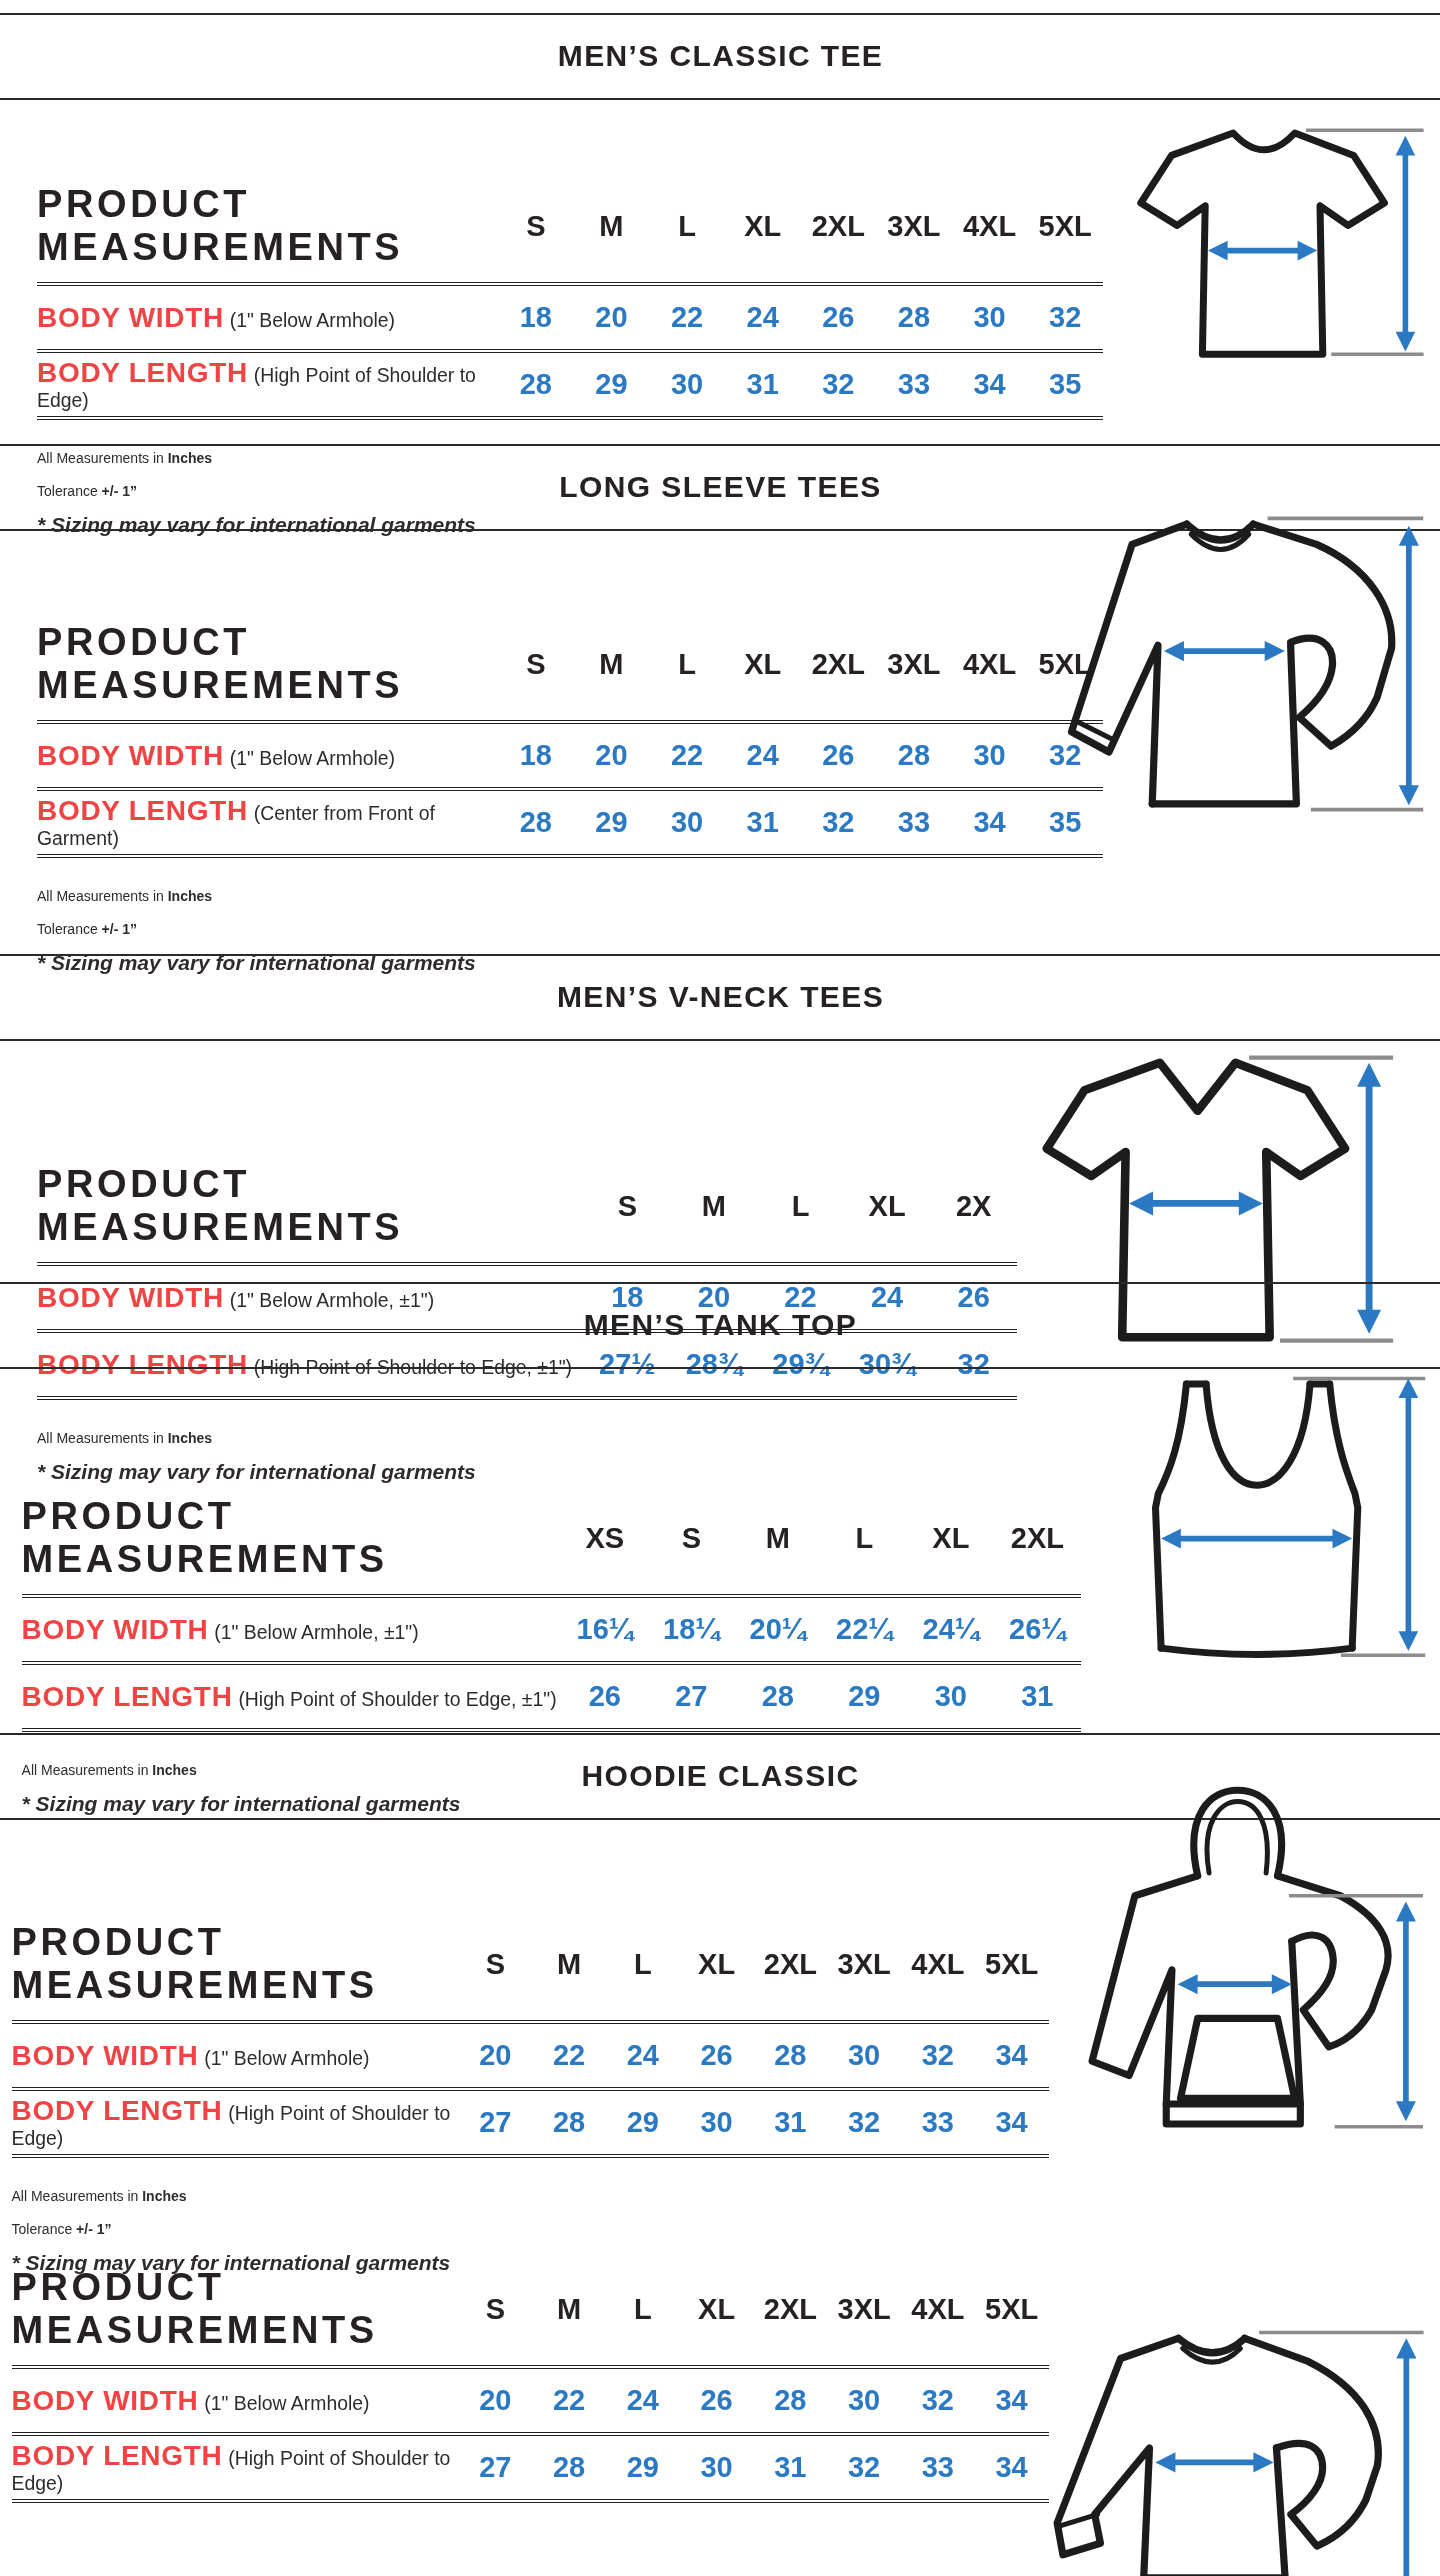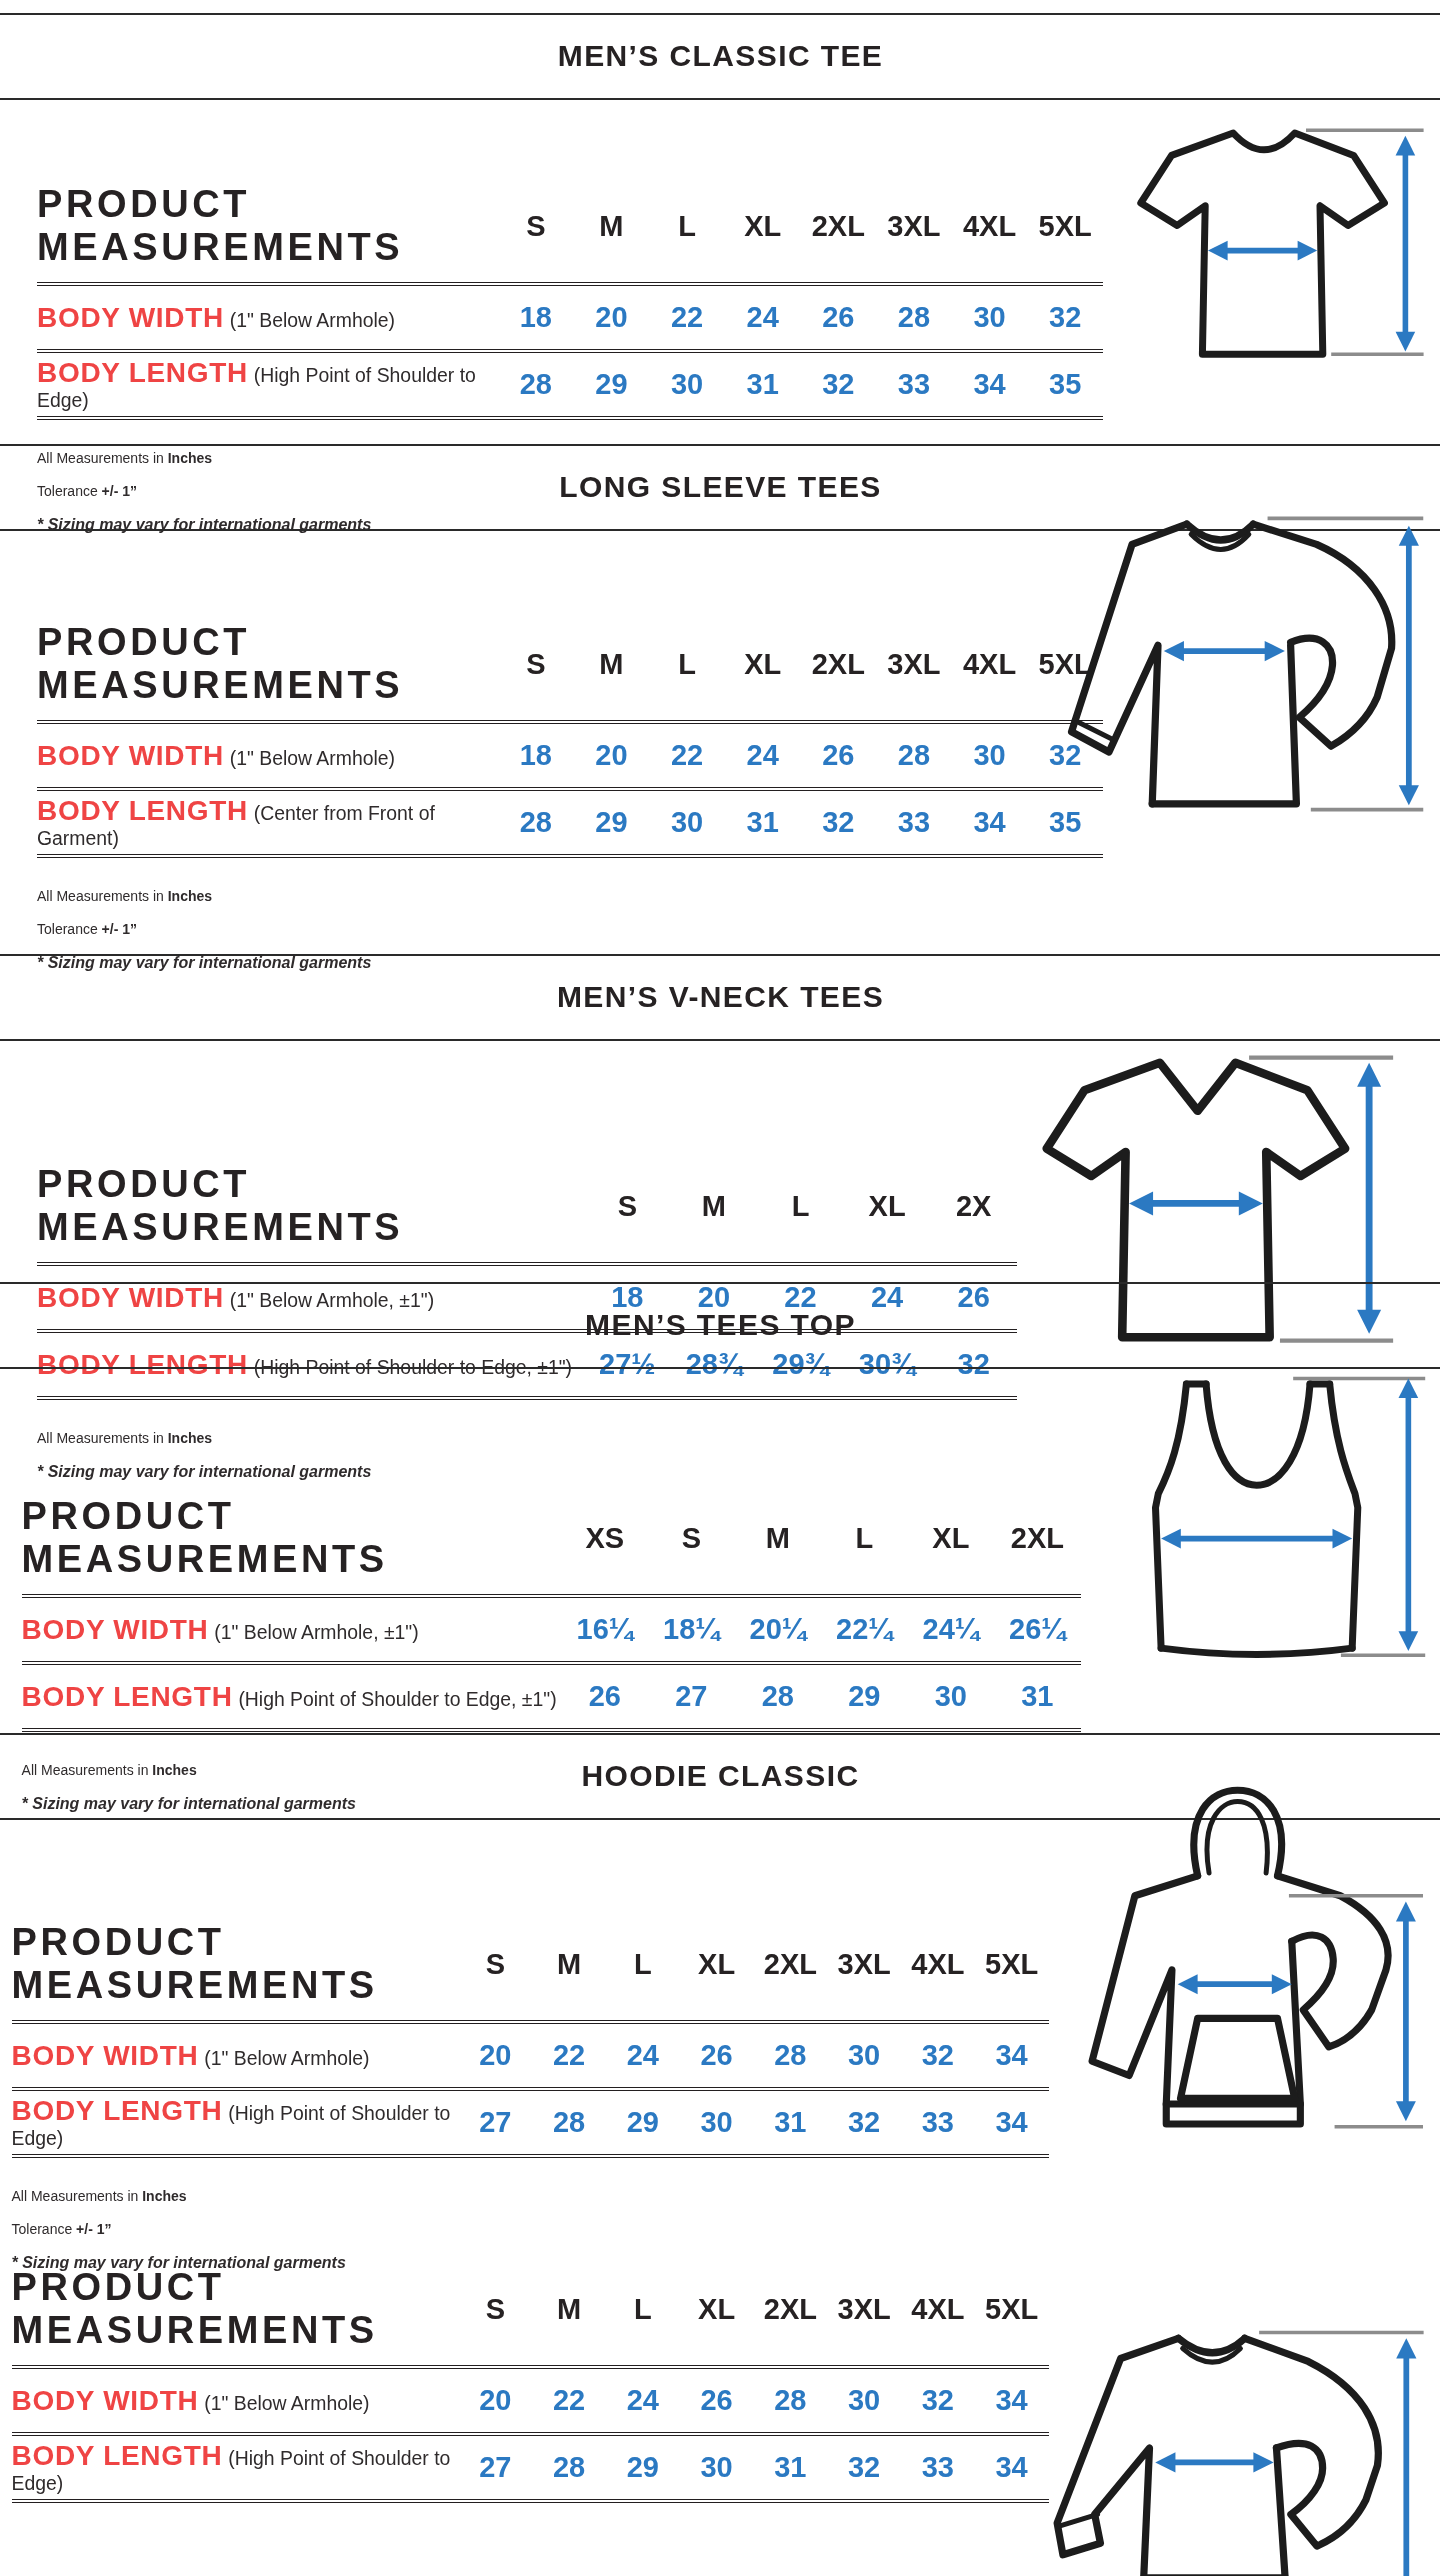--- a/index.html
+++ b/index.html
@@ -20,21 +20,21 @@
   .trow.head{padding-bottom:13px;border-bottom:4.3px double #231f20;}
   .trow.data{height:63px;border-bottom:4.3px double #231f20;}
   .pm{font-size:38px;font-weight:800;letter-spacing:3.6px;color:#262223;}
   .size-h{font-size:29px;font-weight:800;text-align:center;color:#262223;}
   .rl{font-size:28px;font-weight:800;color:#ef4444;letter-spacing:0.7px;}
   .rn{font-size:19.4px;font-weight:400;color:#2f2b2c;margin-left:5.8px;}
   .val{font-size:29px;font-weight:800;text-align:center;color:#2b79c2;}
   .notes{margin-top:21.6px;}
   .note{font-size:14px;line-height:33px;color:#2f2b2c;}
   .note b{font-weight:800;}
-  .note.sizing{font-style:italic;font-weight:600;font-size:16px;}
+  .note.sizing{font-style:italic;font-weight:600;font-size:21px;}
   .fig{position:absolute;}
   .fig svg{display:block;}
   .garment{fill:none;stroke:#1c1c1c;stroke-width:5;stroke-linecap:round;stroke-linejoin:round;}
   .garment.thin{stroke-width:3.5;}
   .arrow{stroke:#2b79c2;stroke-width:4;}
   .ah{fill:#2b79c2;stroke:none;}
   .ref{stroke:#8c8c8c;stroke-width:2.5;}
 </style>
 </head>
 <body>
@@ -212,21 +212,21 @@
         <polygon class="ah" points="148,92 134,85 134,99"></polygon>
       <line class="arrow" x1="210" y1="18" x2="210" y2="160"></line>
       <polygon class="ah" points="210,10 203,24 217,24"></polygon>
         <polygon class="ah" points="210,168 203,154 217,154"></polygon>
     </svg>
   </div>
 </div>
 
 <div class="section s4">
   <div class="title-band">
-    <h2>MEN’S TEES TOP</h2>
+    <h2>MEN’S TANK TOP</h2>
   </div>
   <div class="content pad-b">
     <div class="size-table mt4">
       <div class="trow head v6">
         <div class="pm">PRODUCT MEASUREMENTS</div>
       <div class="size-h">XS</div>
           <div class="size-h">S</div>
           <div class="size-h">M</div>
           <div class="size-h">L</div>
           <div class="size-h">XL</div>

